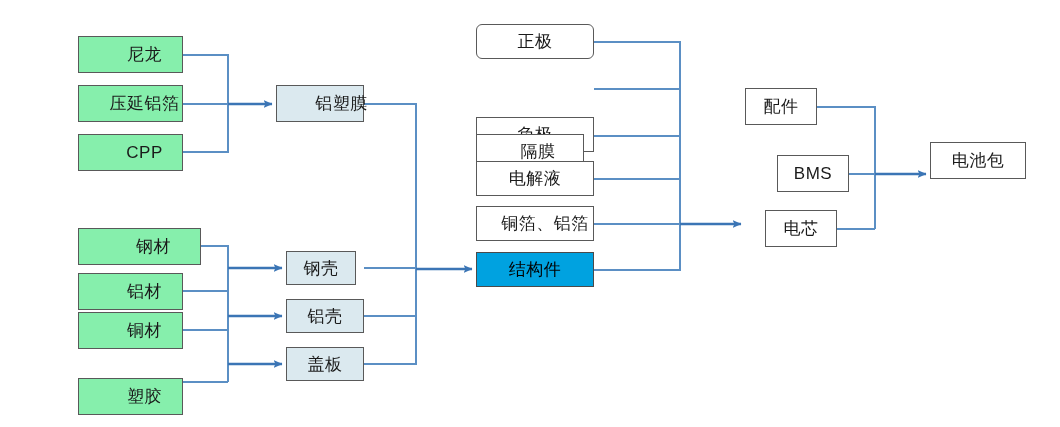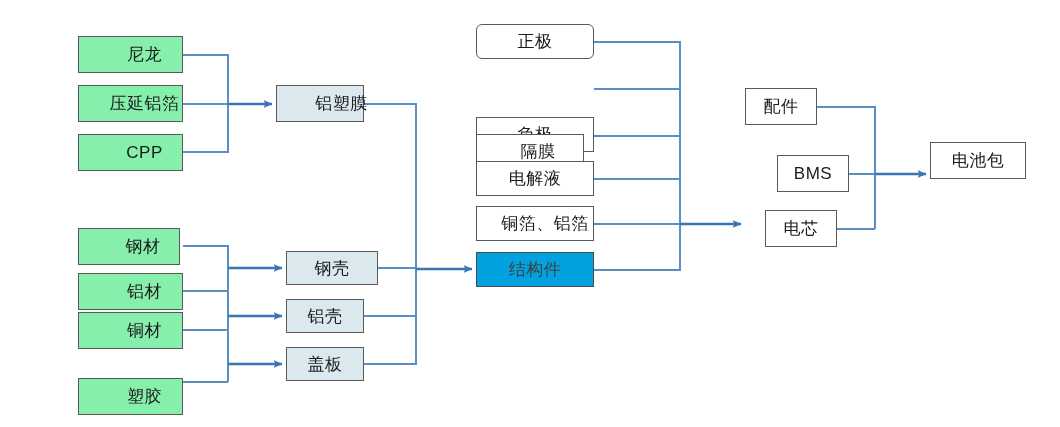--- a/index.html
+++ b/index.html
@@ -37,21 +37,21 @@
     font-size: 17px;
     line-height: 1;
     color: #1a1a1a;
     letter-spacing: 0.5px;
     white-space: nowrap;
     z-index: 2;
   }
   .node.pink   { background: #86efac; padding-left: 28px; }
   .node.blue   { background: #dbe9ef; }
   .node.white  { background: #ffffff; }
-  .node.cyan   { background: #00a2e0; color: #404040; border-color: #4a4a4a; }
+  .node.cyan   { background: #00a2e0; color: #000000; border-color: #4a4a4a; }
 </style>
 </head>
 <body>
 
 <div id="canvas">
 
   <svg id="wires" viewBox="0 0 1060 427" xmlns="http://www.w3.org/2000/svg">
     <defs>
       <marker id="arrowhead" markerWidth="9" markerHeight="8" refX="8.5" refY="4" orient="auto" markerUnits="userSpaceOnUse">
         <path d="M0,0 L9,4 L0,8 L2,4 Z" fill="#3b75b5"></path>
@@ -92,27 +92,27 @@
       <path d="M817,174 L875,174"></path>
       <path d="M817,229 L875,229"></path>
       <path d="M875,174 L926,174" stroke="#3b75b5" stroke-width="2.4" marker-end="url(#arrowhead)"></path>
     </g>
   </svg>
 
   <div class="node pink" style="left:78px;  top:36px;  width:105px; height:37px;">尼龙</div>
   <div class="node pink" style="left:78px;  top:85px;  width:105px; height:37px;">压延铝箔</div>
   <div class="node pink" style="left:78px;  top:134px; width:105px; height:37px;">CPP</div>
 
-  <div class="node pink" style="left:78px;  top:228px; width:102px; height:37px;">钢材</div>
+  <div class="node pink" style="left:78px;  top:228px; width:123px; height:37px;">钢材</div>
   <div class="node pink" style="left:78px;  top:312px; width:105px; height:37px;">铜材</div>
   <div class="node pink" style="left:78px;  top:273px; width:105px; height:37px;">铝材</div>
   <div class="node pink" style="left:78px;  top:358px; width:105px; height:37px;margin-top:20px;">塑胶</div>
 
   <div class="node blue" style="left:276px; top:85px;  width:88px;  height:37px;padding-left:43px;">铝塑膜</div>
-  <div class="node blue" style="left:286px; top:251px; width:92px;  height:34px;">钢壳</div>
+  <div class="node blue" style="left:286px; top:251px; width:70px;  height:34px;">钢壳</div>
   <div class="node blue" style="left:286px; top:299px; width:78px;  height:34px;">铝壳</div>
   <div class="node blue" style="left:286px; top:347px; width:78px;  height:34px;">盖板</div>
 
   <div class="node white" style="left:476px; top:24px;  width:118px; height:35px;border-radius:6px;">正极</div>
   <div class="node white" style="left:476px; top:71px;  width:118px; height:35px;margin-top:46px;">负极</div>
   <div class="node white" style="left:476px; top:134px; width:108px; height:35px;padding-left:16px;">隔膜</div>
   <div class="node white" style="left:476px; top:161px; width:118px; height:35px;">电解液</div>
   <div class="node white" style="left:476px; top:206px; width:118px; height:35px;padding-left:20px;">铜箔、铝箔</div>
   <div class="node cyan" style="left:476px; top:252px; width:118px; height:35px;">结构件</div>
 

